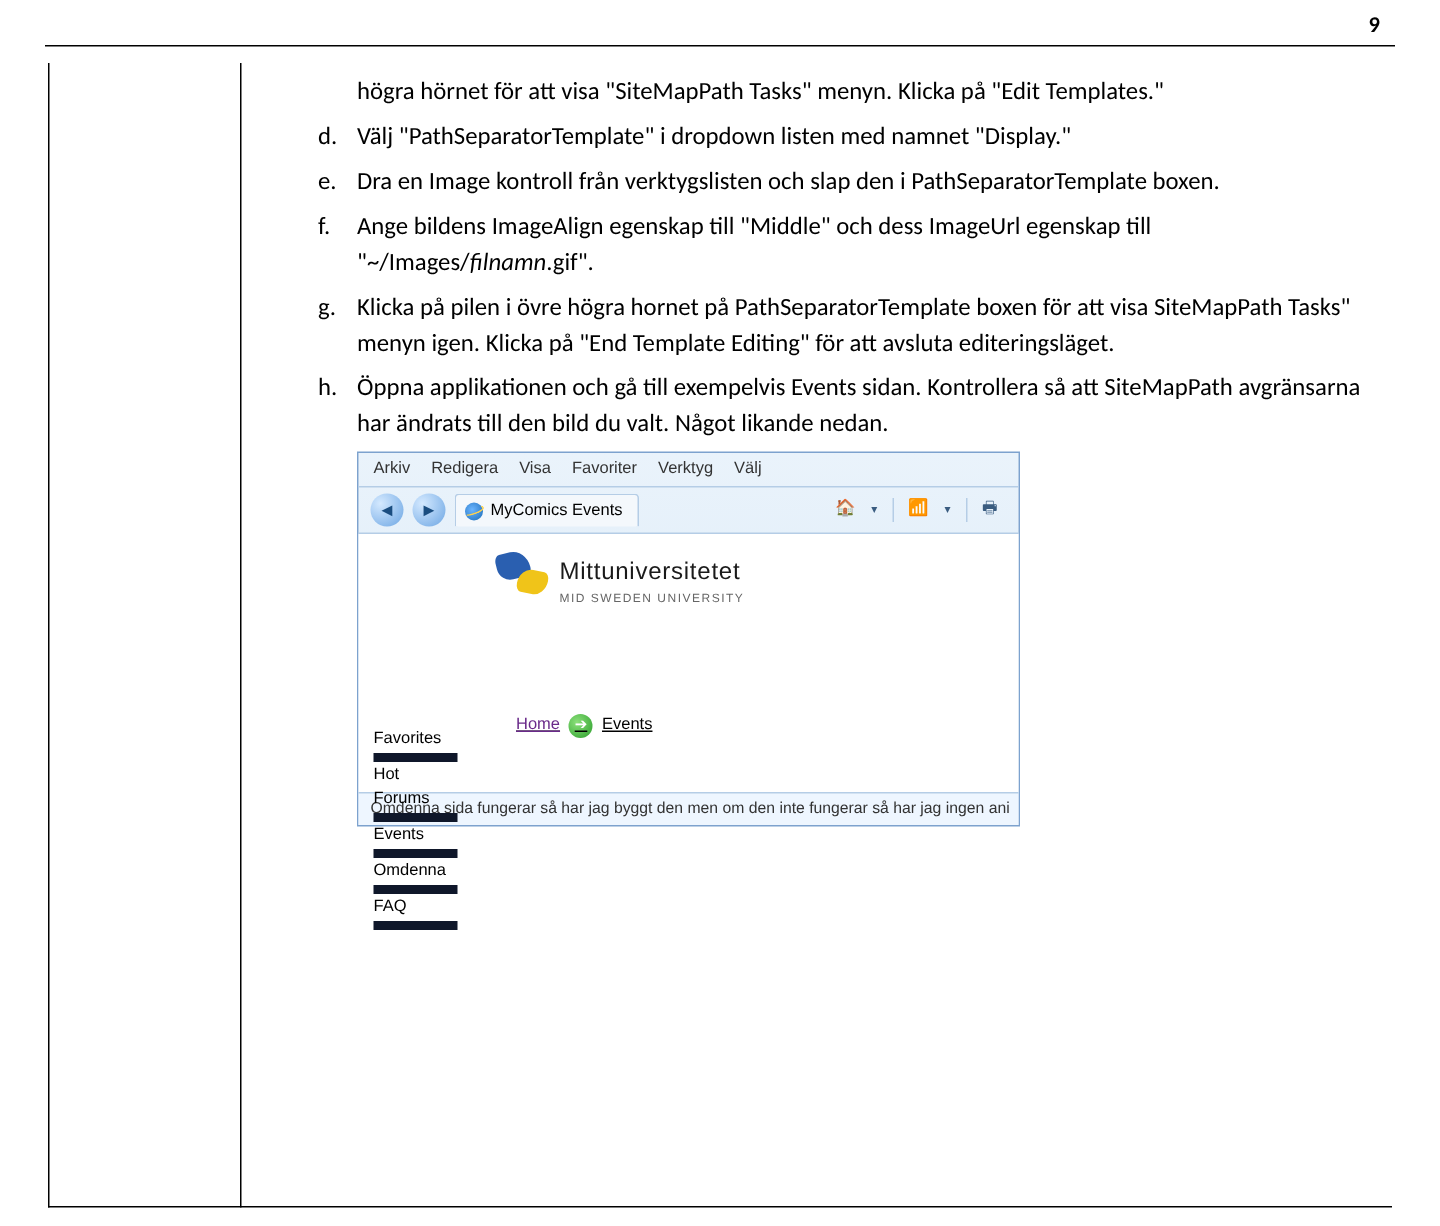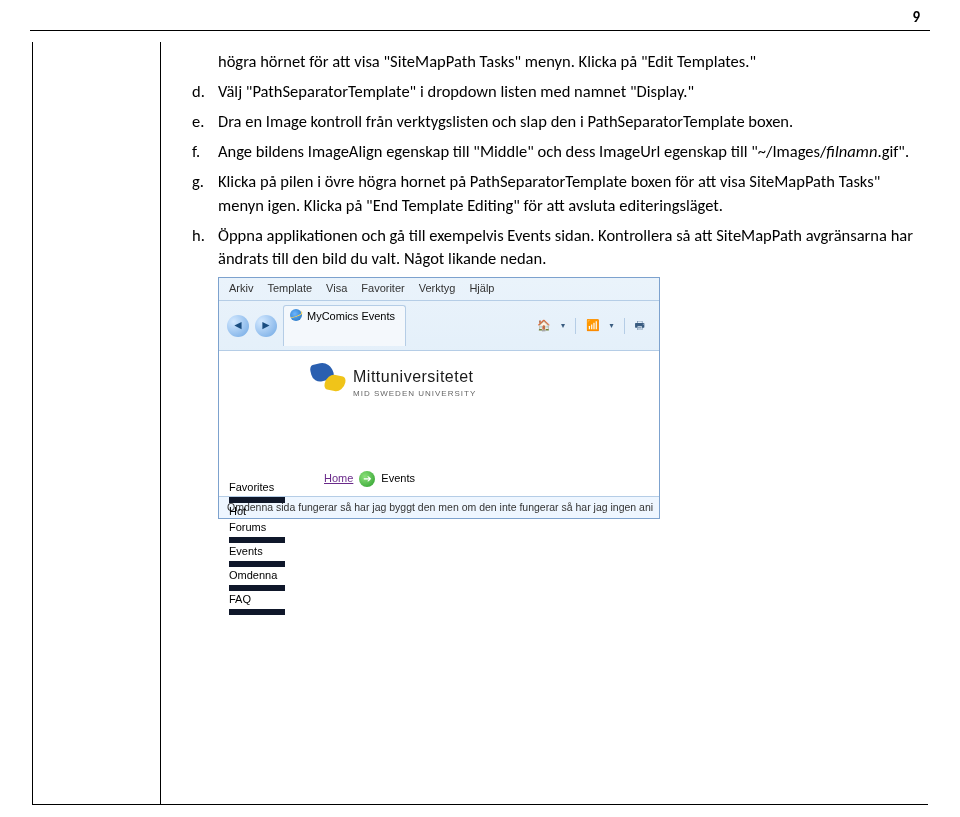--- a/index.html
+++ b/index.html
@@ -38,21 +38,21 @@
   .inner-divider {
     position: absolute;
     top: 42px;
     left: 160px;
     bottom: 12px;
     border-left: 1.5px solid #000;
   }
   .content {
     position: absolute;
     top: 50px;
-    left: 192px;
+    left: 212px;
     right: 44px;
     font-size: 16.5px;
     line-height: 1.45;
     color: #000;
   }
   .list-item {
     display: flex;
     margin-bottom: 6px;
   }
   .list-marker {
@@ -92,27 +92,27 @@
     border-radius: 50%;
     background: radial-gradient(circle at 30% 30%, #d4e9ff, #6da6e3);
     display: flex;
     align-items: center;
     justify-content: center;
     color: #1a4d80;
     font-size: 12px;
   }
   .tab {
     display: flex;
-    align-items: flex-start;
+    align-items: center;
     gap: 5px;
     background: #f4f8fc;
     border: 1px solid #b5cde6;
     border-bottom: none;
     border-radius: 3px 3px 0 0;
-    padding: 3px 10px 21px 6px;
+    padding: 3px 10px 2px 6px;
   }
   .ie-icon {
     width: 12px;
     height: 12px;
     border-radius: 50%;
     background: radial-gradient(circle at 40% 40%, #6bb5ff, #1a6bb8);
     position: relative;
   }
   .ie-icon::after {
     content: "";
@@ -133,21 +133,21 @@
     padding-right: 6px;
     color: #3a5c80;
   }
   .divider {
     width: 1px;
     height: 16px;
     background: #b5cde6;
   }
   .browser-body {
     background: #fff;
-    height: 145px;
+    height: 172px;
     display: flex;
   }
   .logo-area {
     padding: 10px 0 10px 90px;
   }
   .mu-logo { display: flex; gap: 8px; align-items: flex-start; }
   .mu-mark {
     width: 36px; height: 30px; position: relative;
   }
   .mu-mark .blue {
@@ -178,20 +178,21 @@
     padding: 1px 0;
     width: 56px;
   }
   .crumb {
     position: absolute;
     left: 105px;
     top: 120px;
     display: flex;
     gap: 6px;
     font-size: 11px;
+    text-decoration: underline;
   }
   .crumb .home { text-decoration: underline; color: #6a2a8a; }
   .crumb .sep {
     width: 16px; height: 16px; border-radius: 50%;
     background: radial-gradient(circle at 35% 35%, #8be07a, #2a9d2a);
     display: flex; align-items: center; justify-content: center; color: #fff; font-size: 10px;
   }
   .crumb .events { color: #000; }
   .statusbar {
     background: #eef6ff;
@@ -241,25 +242,25 @@
   </div>
 
   <div class="list-item">
     <div class="list-marker">h.</div>
     <div class="list-text">Öppna applikationen och gå till exempelvis Events sidan. Kontrollera så att SiteMapPath avgränsarna har ändrats till den bild du valt. Något likande nedan.</div>
   </div>
 
   <div class="shot">
     <div class="menubar">
       <span>Arkiv</span>
-      <span>Template</span>
+      <span>Redigera</span>
       <span>Visa</span>
       <span>Favoriter</span>
       <span>Verktyg</span>
-      <span>Hjälp</span>
+      <span>Välj</span>
     </div>
     <div class="nav-row">
       <div class="nav-btn">◄</div>
       <div class="nav-btn">►</div>
       <div class="tab">
         <span class="ie-icon"></span>
         <span>MyComics Events</span>
       </div>
       <div class="toolbar-icons">
         <span>🏠</span>

